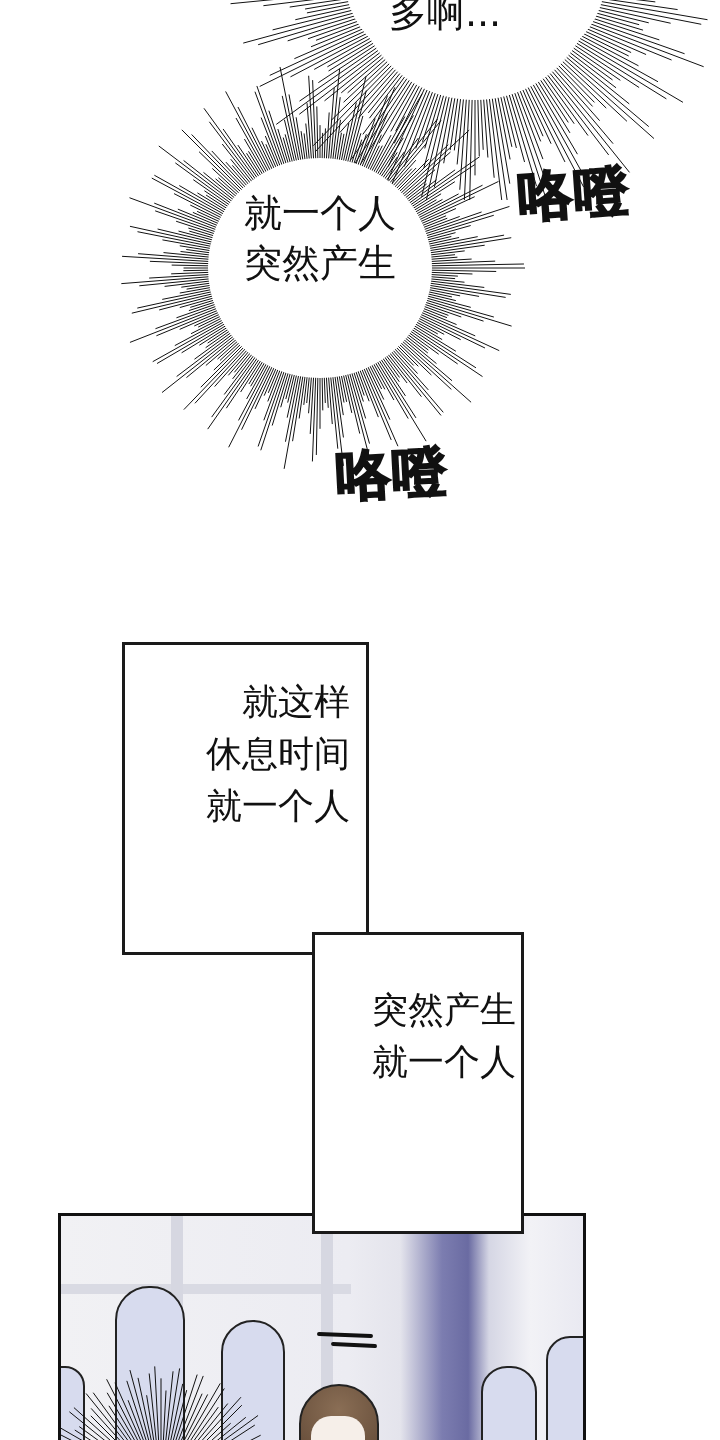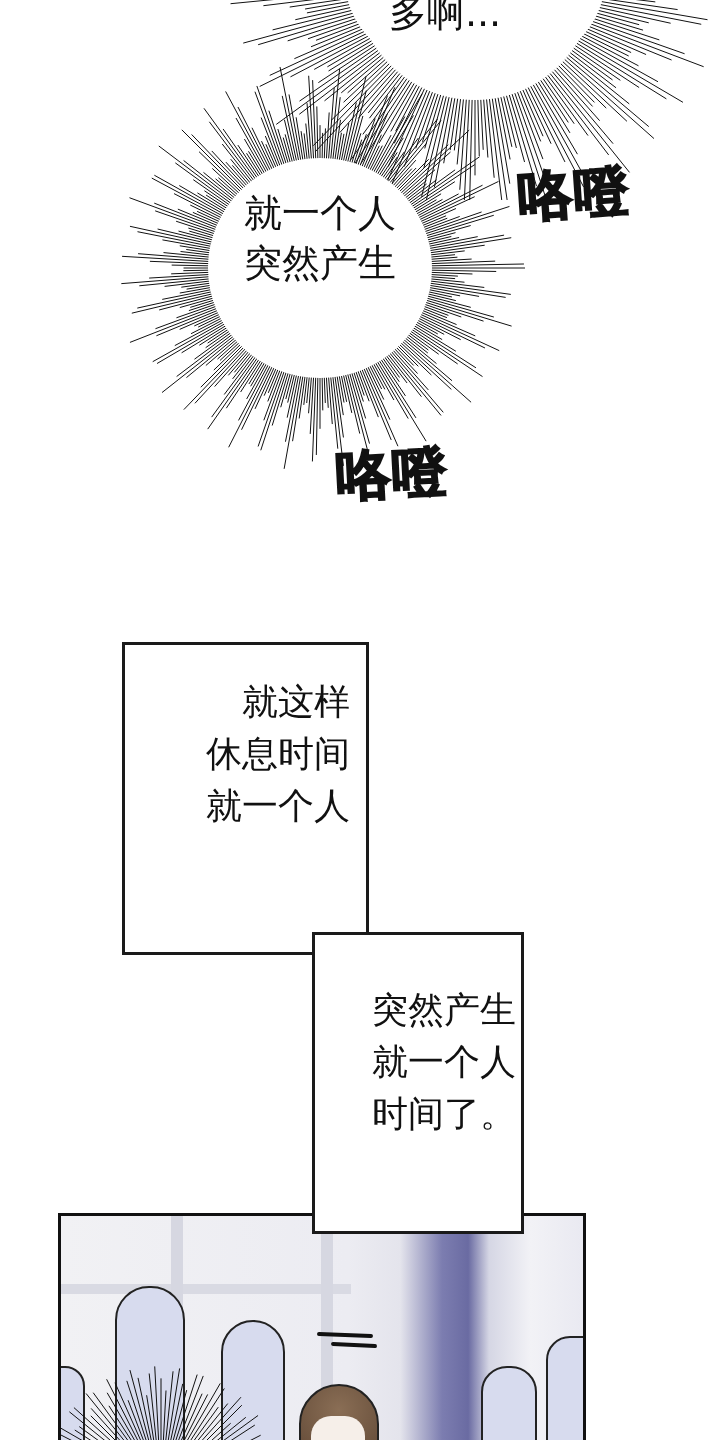--- a/index.html
+++ b/index.html
@@ -706,14 +706,13 @@
         <line x1="139.78087581473093" y1="115.81886146929382" x2="196.9278072172466" y2="109.81247694645229"></line>
         <line x1="139.94518139018294" y1="117.90656175028222" x2="216.13034345681984" y2="113.91386659205115"></line>
       </g>
   </svg>
 </div>
 
 <div class="caption" style="left:312px; top:932px; width:212px; height:302px;"></div>
 <div class="caption-text" style="left:320px; top:984px; width:196px;">
   <div>突然产生</div>
   <div>就一个人</div>
-  <div>时间了。</div>
 </div>
 
 </body></html>

